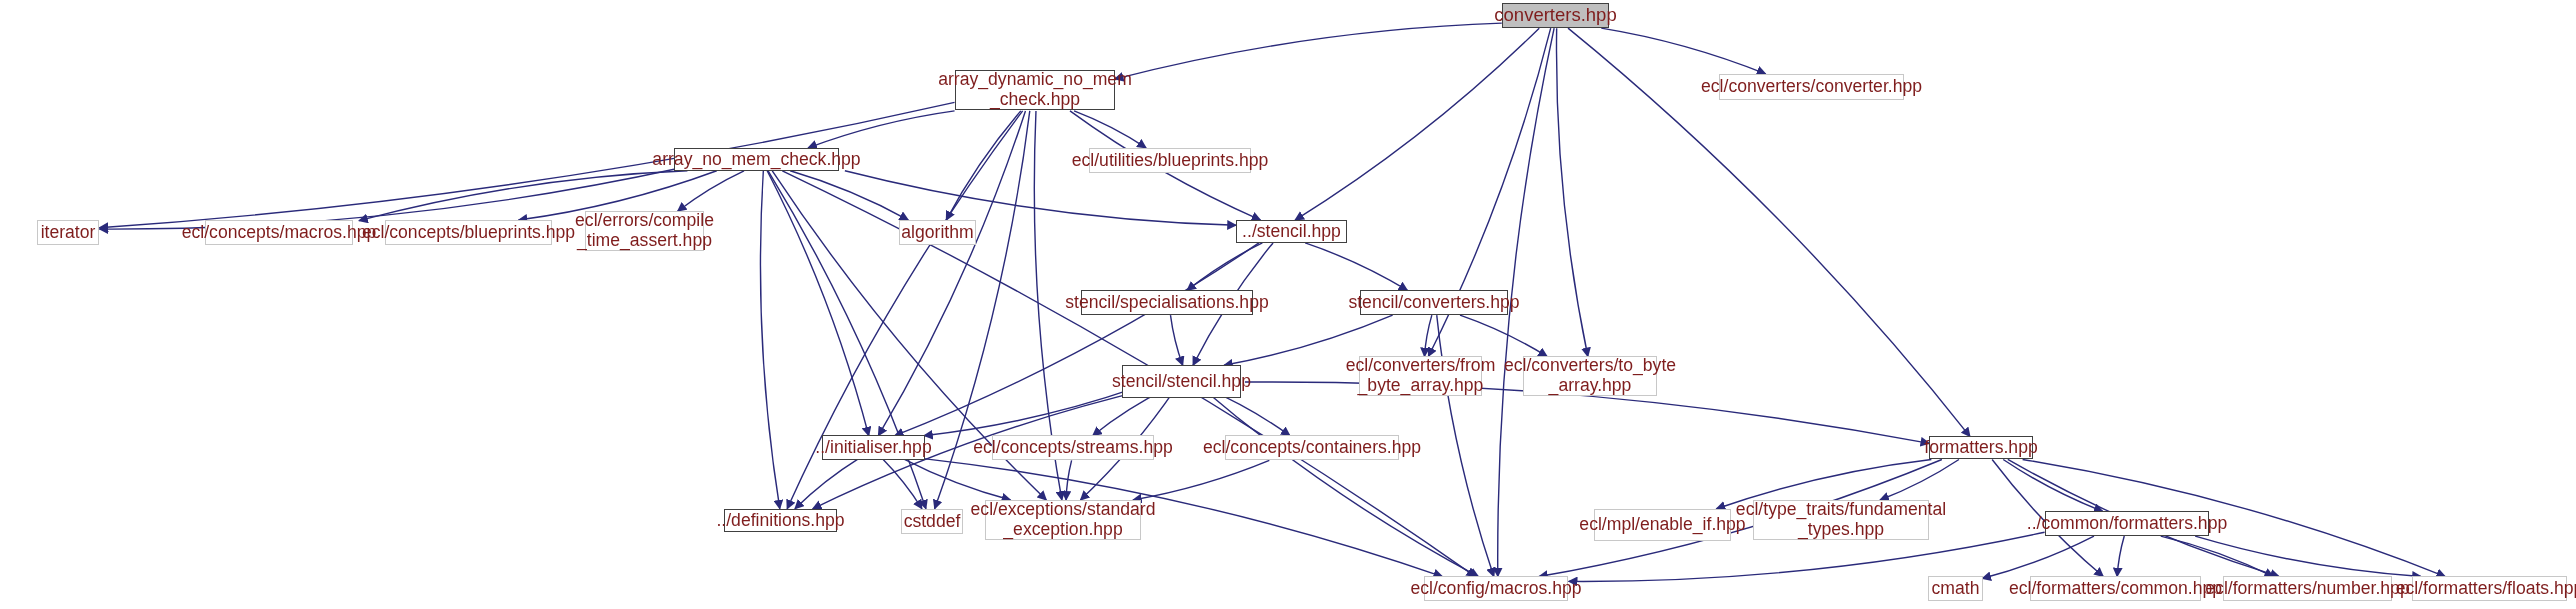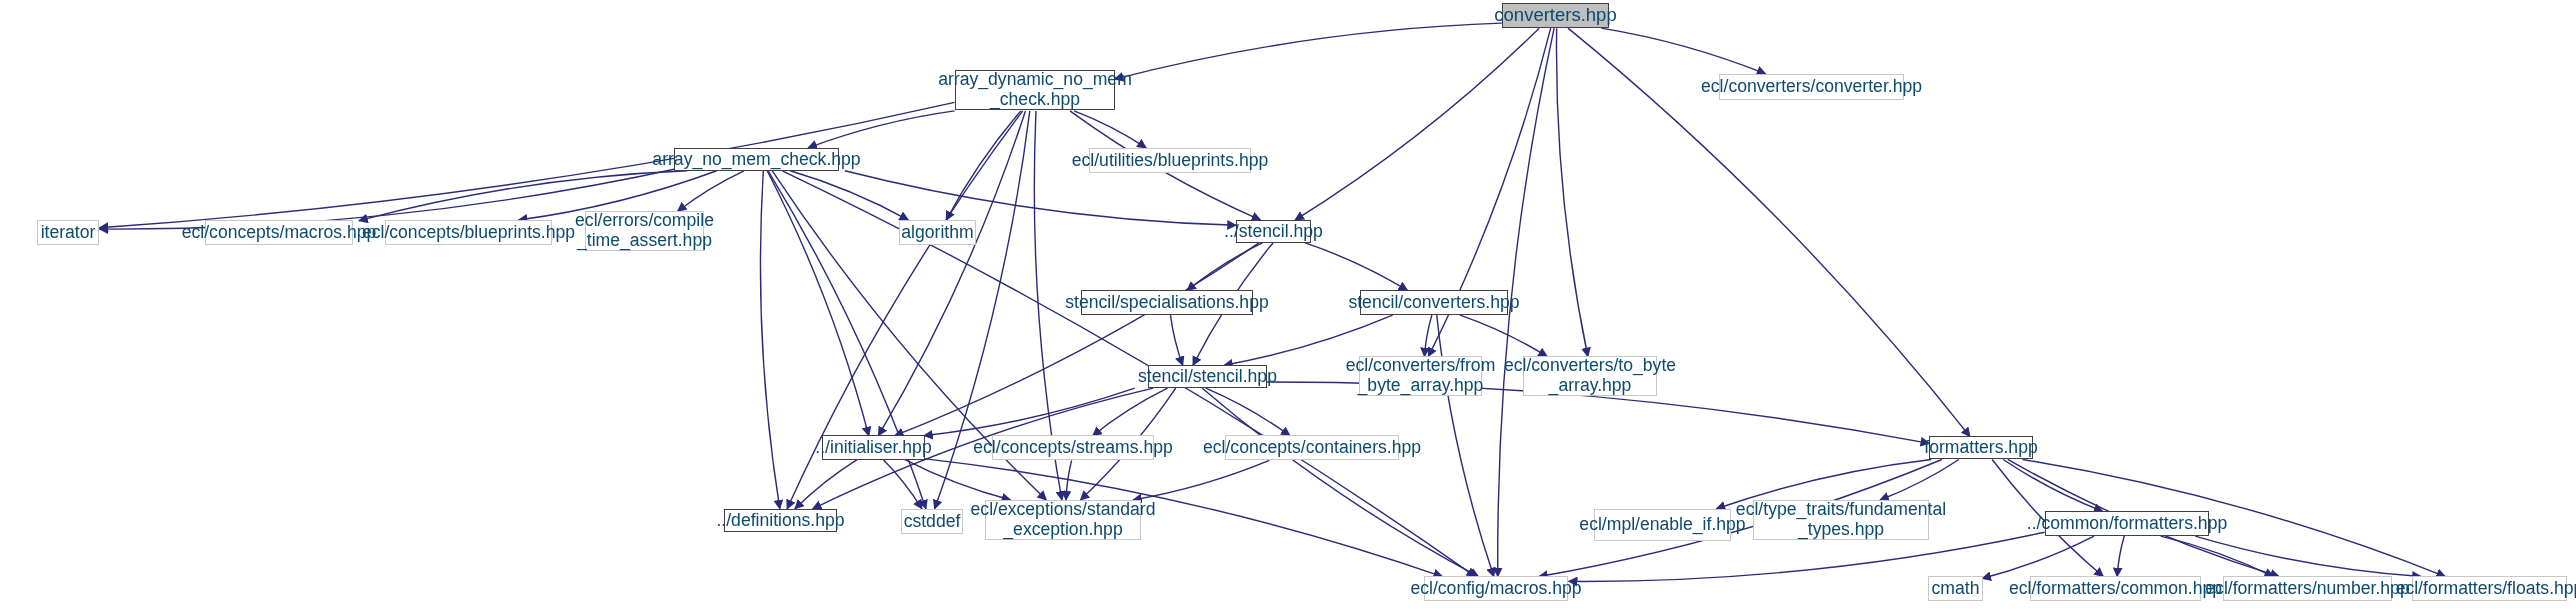--- a/index.html
+++ b/index.html
@@ -1,20 +1,20 @@
 <!DOCTYPE html>
 <html style="font-size:14px"><head>
 <meta charset="utf-8">
 <style>
   html,body{margin:0;padding:0;background:#ffffff;}
   body{font-family:"Liberation Sans", sans-serif;}
   #graph-root{position:relative;width:2576px;height:610px;background:#ffffff;overflow:hidden;}
   svg#edges{position:absolute;left:0;top:0;width:2576px;height:610px;}
   .node{position:absolute;box-sizing:border-box;display:flex;align-items:center;justify-content:center;
-        text-align:center;line-height:1.12;background:#ffffff;border:0.9px solid #c8c8c8;color:#0c4a6e;
+        text-align:center;line-height:1.12;background:#ffffff;border:0.9px solid #c8c8c8;color:#7f1d1d;
         font-size:17.6px;white-space:pre;}
   .node.current{background:#bfbfbf;border:1.8px solid #404040;font-size:18.5px;}
   .node.strong{border:1.8px solid #404040;}
   .node span{display:block;padding:0 6.2px;}
 </style>
 </head>
 <body>
 
 <div id="graph-root">
   <svg id="edges" viewBox="0 0 2928 693" preserveAspectRatio="none">
@@ -93,28 +93,28 @@
       <div class="node strong" style="left: 955px; top: 70px; width: 160px; height: 40px;"><span>array_dynamic_no_mem
 _check.hpp</span></div>
       <div class="node strong" style="left: 674px; top: 148px; width: 165px; height: 23px;"><span>array_no_mem_check.hpp</span></div>
       <div class="node" style="left: 1089px; top: 148px; width: 162px; height: 25px;"><span>ecl/utilities/blueprints.hpp</span></div>
       <div class="node" style="left: 37px; top: 220px; width: 62px; height: 25px;"><span>iterator</span></div>
       <div class="node" style="left: 205px; top: 220px; width: 148px; height: 25px;"><span>ecl/concepts/macros.hpp</span></div>
       <div class="node" style="left: 385px; top: 220px; width: 167px; height: 25px;"><span>ecl/concepts/blueprints.hpp</span></div>
       <div class="node" style="left: 585px; top: 211px; width: 119px; height: 40px;"><span>ecl/errors/compile
 _time_assert.hpp</span></div>
       <div class="node" style="left: 899px; top: 220px; width: 77px; height: 25px;"><span>algorithm</span></div>
-      <div class="node strong" style="left: 1236px; top: 220px; width: 75px; height: 23px; align-items: flex-end;"><span>../stencil.hpp</span></div>
+      <div class="node strong" style="left: 1236px; top: 220px; width: 111px; height: 23px; align-items: flex-end;"><span>../stencil.hpp</span></div>
       <div class="node strong" style="left: 1081px; top: 290px; width: 172px; height: 25px;"><span>stencil/specialisations.hpp</span></div>
       <div class="node strong" style="left: 1360px; top: 290px; width: 148px; height: 25px;"><span>stencil/converters.hpp</span></div>
       <div class="node" style="left: 1359px; top: 356px; width: 123px; height: 40px;"><span>ecl/converters/from
 _byte_array.hpp</span></div>
       <div class="node" style="left: 1523px; top: 356px; width: 134px; height: 40px;"><span>ecl/converters/to_byte
 _array.hpp</span></div>
-      <div class="node strong" style="left: 1148px; top: 365px; width: 119px; height: 23px;"><span>stencil/stencil.hpp</span></div>
+      <div class="node strong" style="left: 1122px; top: 365px; width: 119px; height: 33px;"><span>stencil/stencil.hpp</span></div>
       <div class="node strong" style="left: 822px; top: 435px; width: 103px; height: 25px;"><span>../initialiser.hpp</span></div>
       <div class="node" style="left: 992px; top: 435px; width: 162px; height: 25px;"><span>ecl/concepts/streams.hpp</span></div>
       <div class="node" style="left: 1225px; top: 435px; width: 174px; height: 25px;"><span>ecl/concepts/containers.hpp</span></div>
       <div class="node strong" style="left: 1929px; top: 436px; width: 104px; height: 23px;"><span>formatters.hpp</span></div>
       <div class="node strong" style="left: 724px; top: 509px; width: 113px; height: 23px;"><span>../definitions.hpp</span></div>
       <div class="node" style="left: 901px; top: 509px; width: 62px; height: 25px;"><span>cstddef</span></div>
       <div class="node" style="left: 985px; top: 500px; width: 156px; height: 40px;"><span>ecl/exceptions/standard
 _exception.hpp</span></div>
       <div class="node" style="left: 1594px; top: 509px; width: 137px; height: 32px;"><span>ecl/mpl/enable_if.hpp</span></div>
       <div class="node" style="left: 1753px; top: 500px; width: 176px; height: 40px;"><span>ecl/type_traits/fundamental

